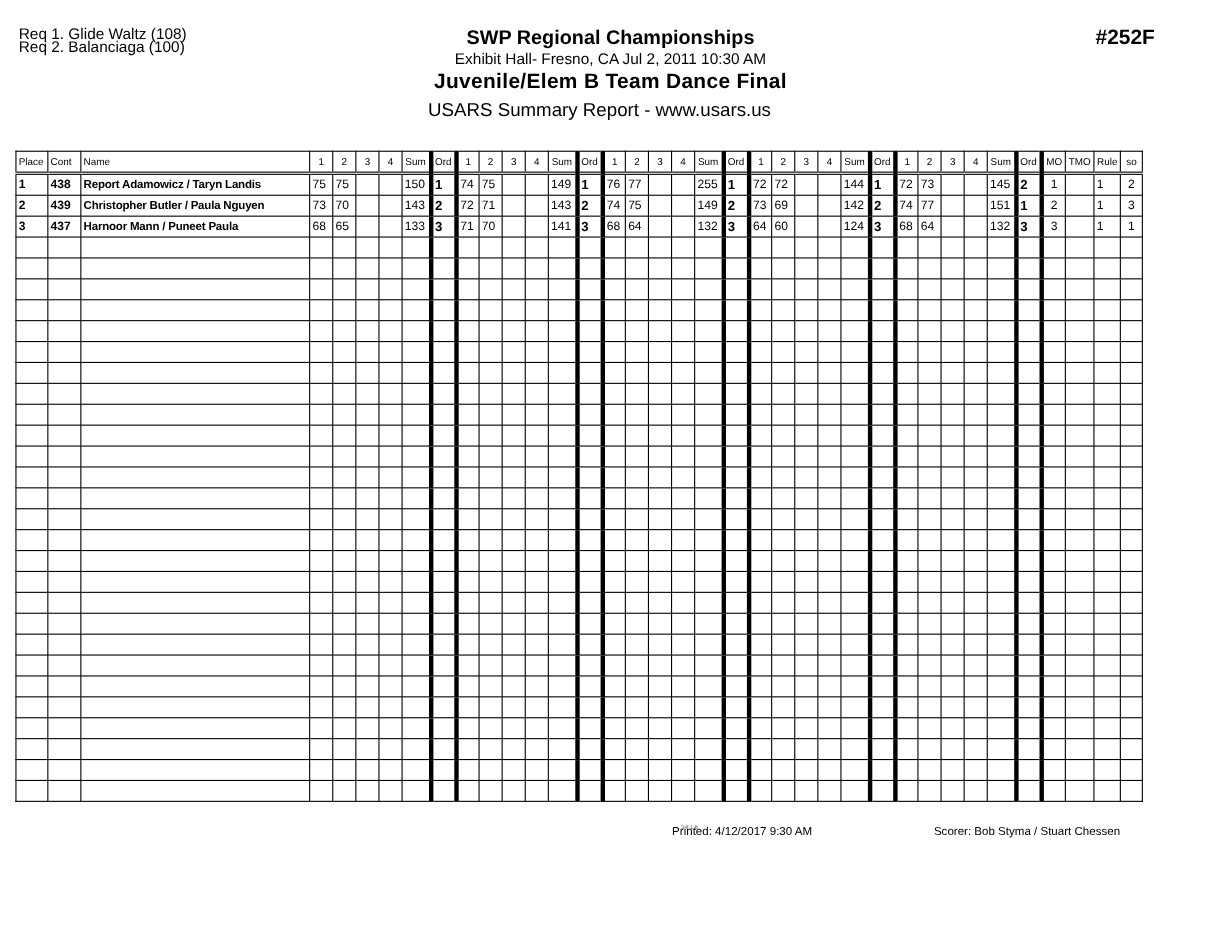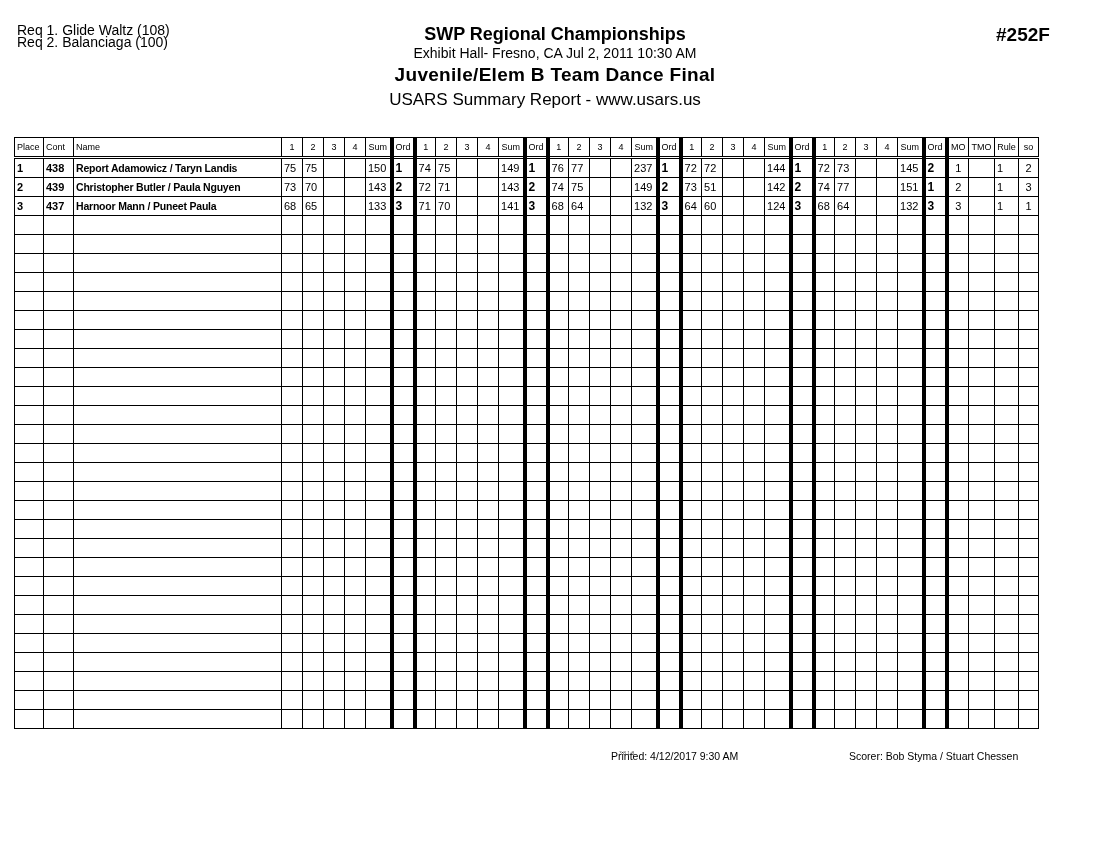--- a/index.html
+++ b/index.html
@@ -138,21 +138,21 @@
         <td class="numf  thickL">74</td>
         <td class="numf ">75</td>
         <td class="numf "></td>
         <td class="numf "></td>
         <td class="numf r">149</td>
         <td class="numf r ord thickL">1</td>
         <td class="numf  thickL">76</td>
         <td class="numf ">77</td>
         <td class="numf "></td>
         <td class="numf "></td>
-        <td class="numf r">237</td>
+        <td class="numf r">255</td>
         <td class="numf r ord thickL">1</td>
         <td class="numf  thickL">72</td>
         <td class="numf ">72</td>
         <td class="numf "></td>
         <td class="numf "></td>
         <td class="numf r">144</td>
         <td class="numf r ord thickL">1</td>
         <td class="numf  thickL">72</td>
         <td class="numf ">73</td>
         <td class="numf "></td>
@@ -180,21 +180,21 @@
         <td class="numf "></td>
         <td class="numf r">143</td>
         <td class="numf r ord thickL">2</td>
         <td class="numf  thickL">74</td>
         <td class="numf ">75</td>
         <td class="numf "></td>
         <td class="numf "></td>
         <td class="numf r">149</td>
         <td class="numf r ord thickL">2</td>
         <td class="numf  thickL">73</td>
-        <td class="numf ">51</td>
+        <td class="numf ">69</td>
         <td class="numf "></td>
         <td class="numf "></td>
         <td class="numf r">142</td>
         <td class="numf r ord thickL">2</td>
         <td class="numf  thickL">74</td>
         <td class="numf ">77</td>
         <td class="numf "></td>
         <td class="numf "></td>
         <td class="numf r">151</td>
         <td class="numf r ord thickL">1</td>

